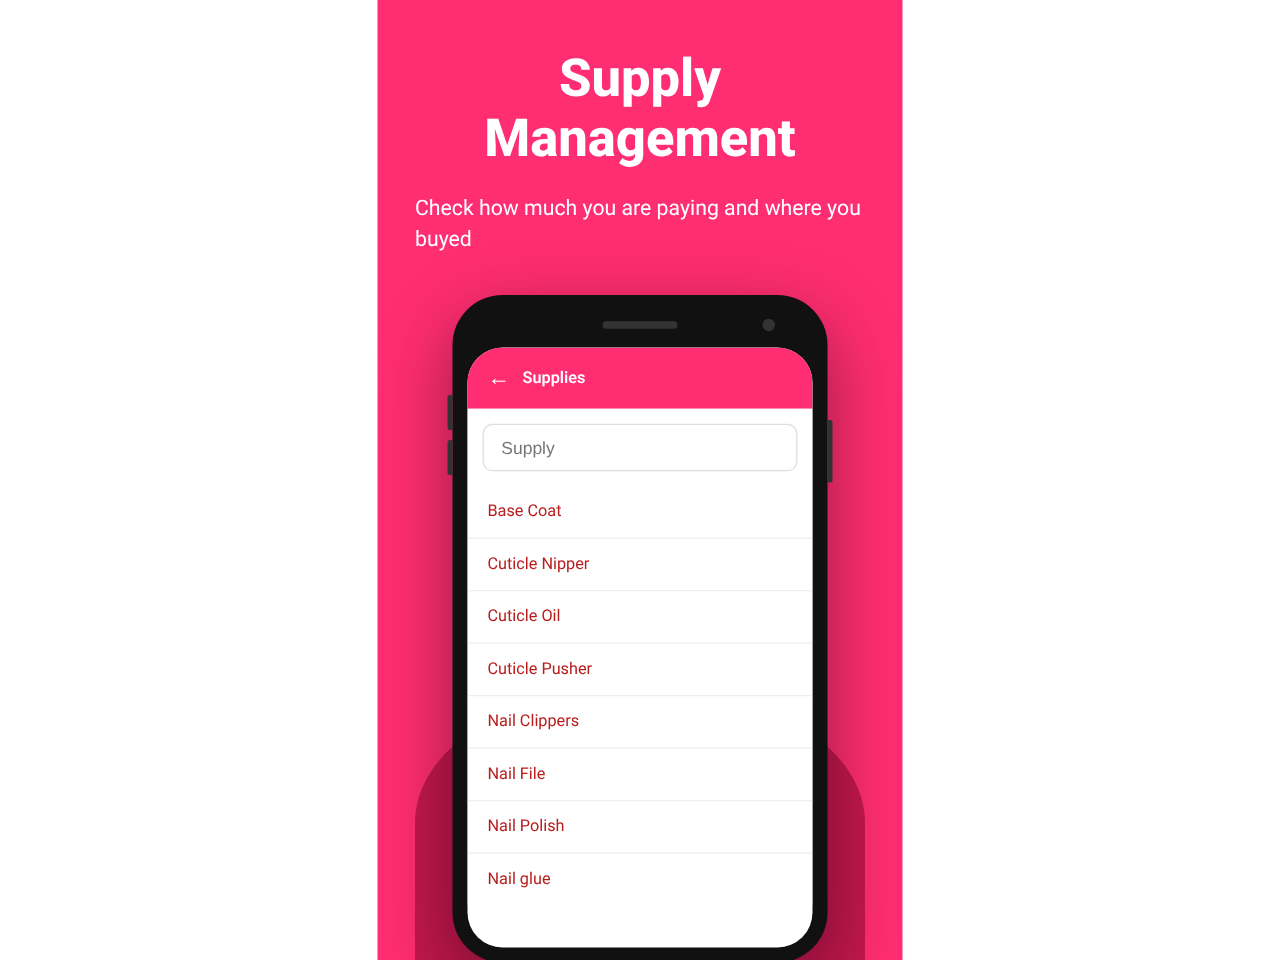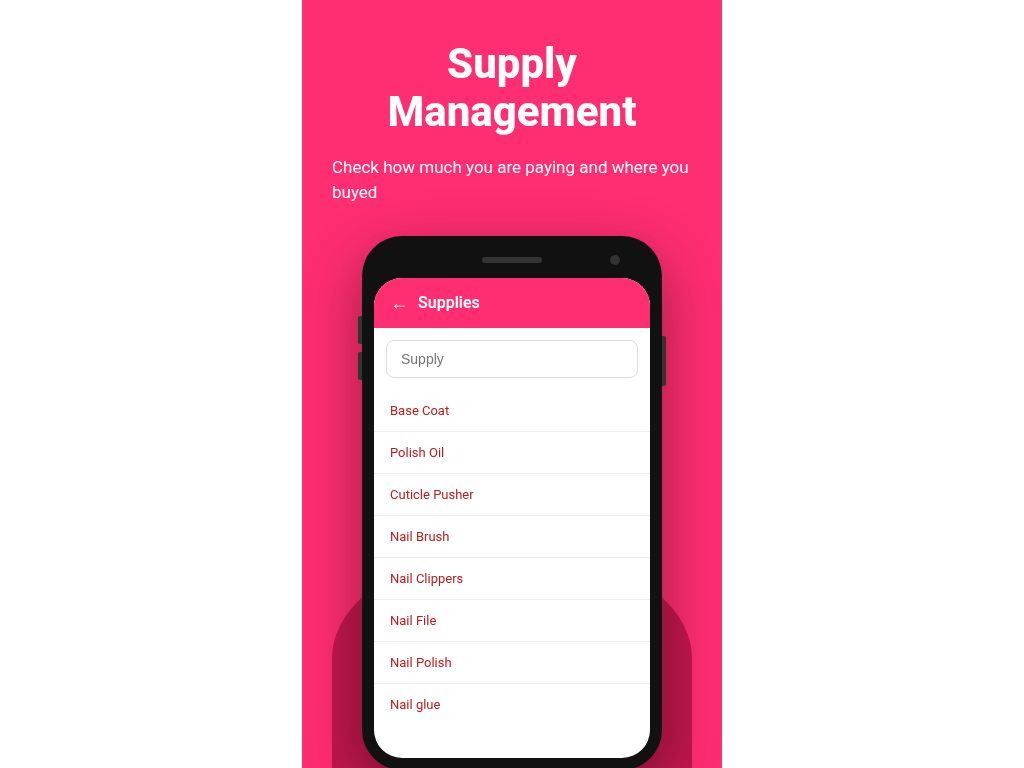--- a/index.html
+++ b/index.html
@@ -129,21 +129,21 @@
     }
 
     .back-arrow {
       color: #fff;
       font-size: 18px;
       cursor: pointer;
     }
 
     .app-header-title {
       color: #fff;
-      font-size: 16px;
+      font-size: 13px;
       font-weight: 600;
     }
 
     
     .search-container {
       padding: 12px;
       background: #fff;
     }
 
     .search-box {
@@ -239,23 +239,23 @@
           <span class="app-header-title">Supplies</span>
         </div>
 
         <div class="search-container">
           <input class="search-box" type="text" placeholder="Supply" style="">
         </div>
 
         <div class="supply-list">
 
         <div class="supply-item">Base Coat</div>
-            <div class="supply-item">Polish Oil</div>
+            <div class="supply-item">Cuticle Nipper</div>
+            <div class="supply-item">Cuticle Oil</div>
             <div class="supply-item">Cuticle Pusher</div>
-            <div class="supply-item">Nail Brush</div>
             <div class="supply-item">Nail Clippers</div>
             <div class="supply-item">Nail File</div>
             <div class="supply-item">Nail Polish</div>
             <div class="supply-item">Nail glue</div>
           </div>
       </div>
     </div>
   </div>
 </div>
 

